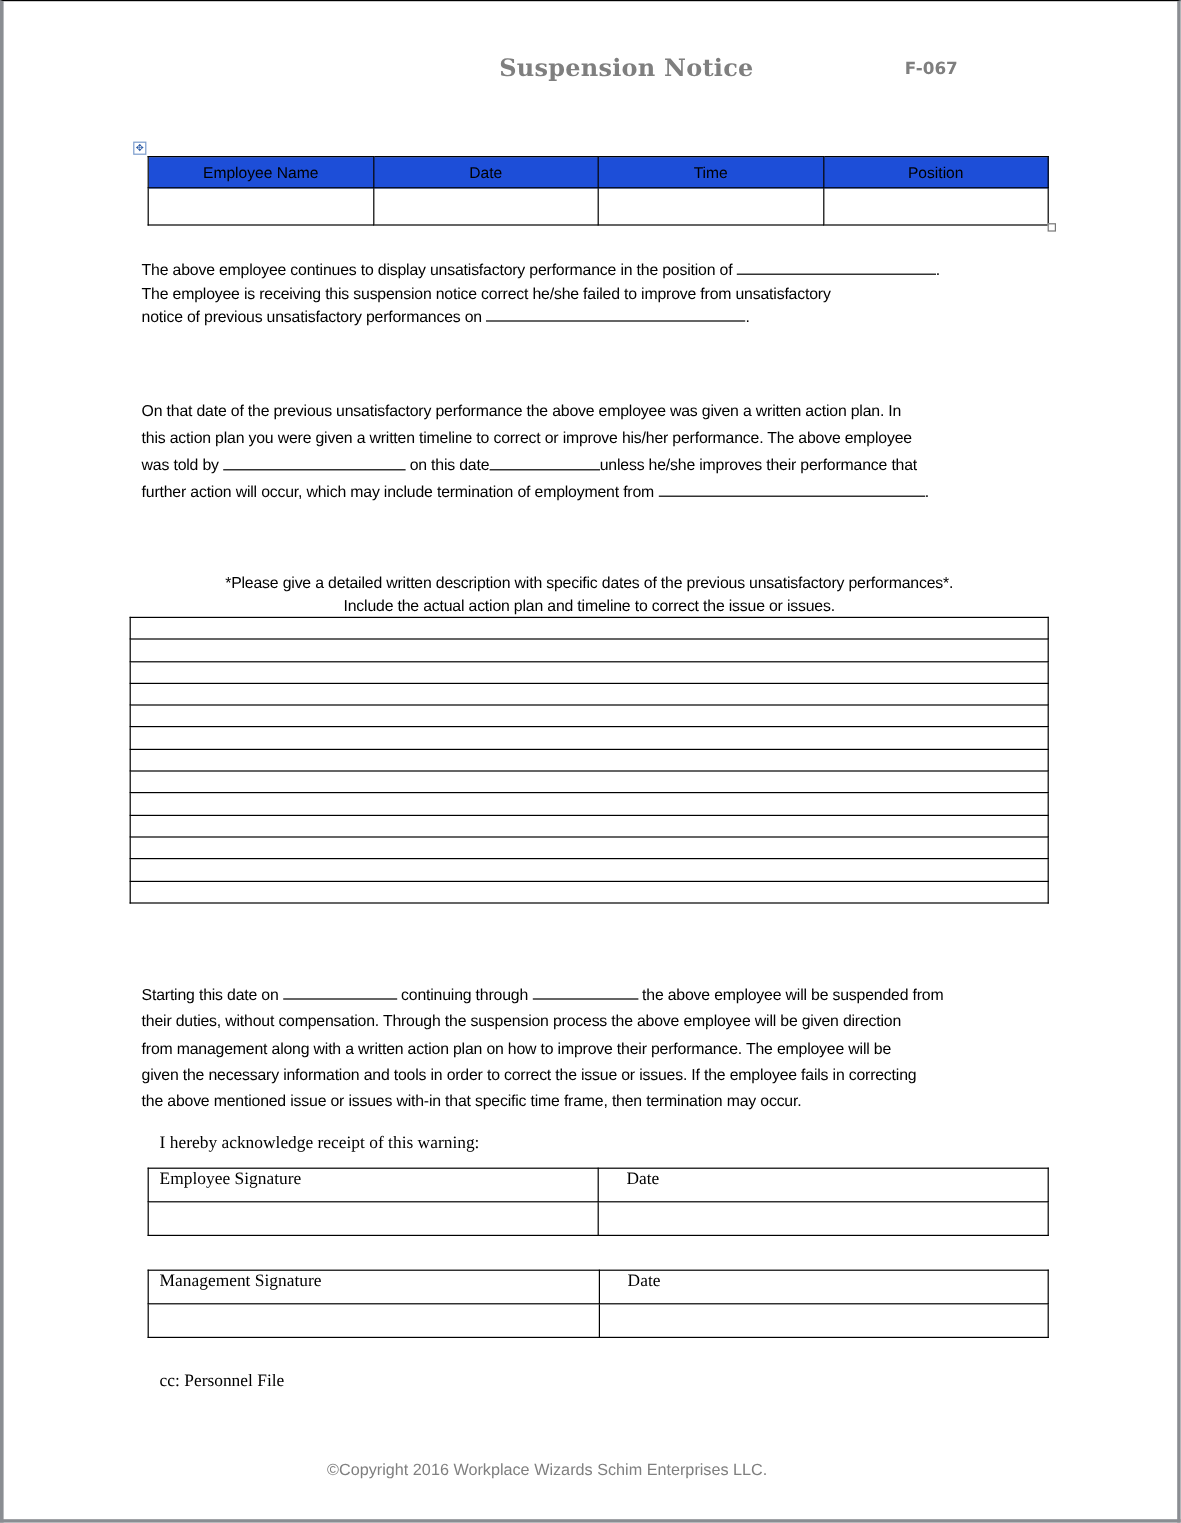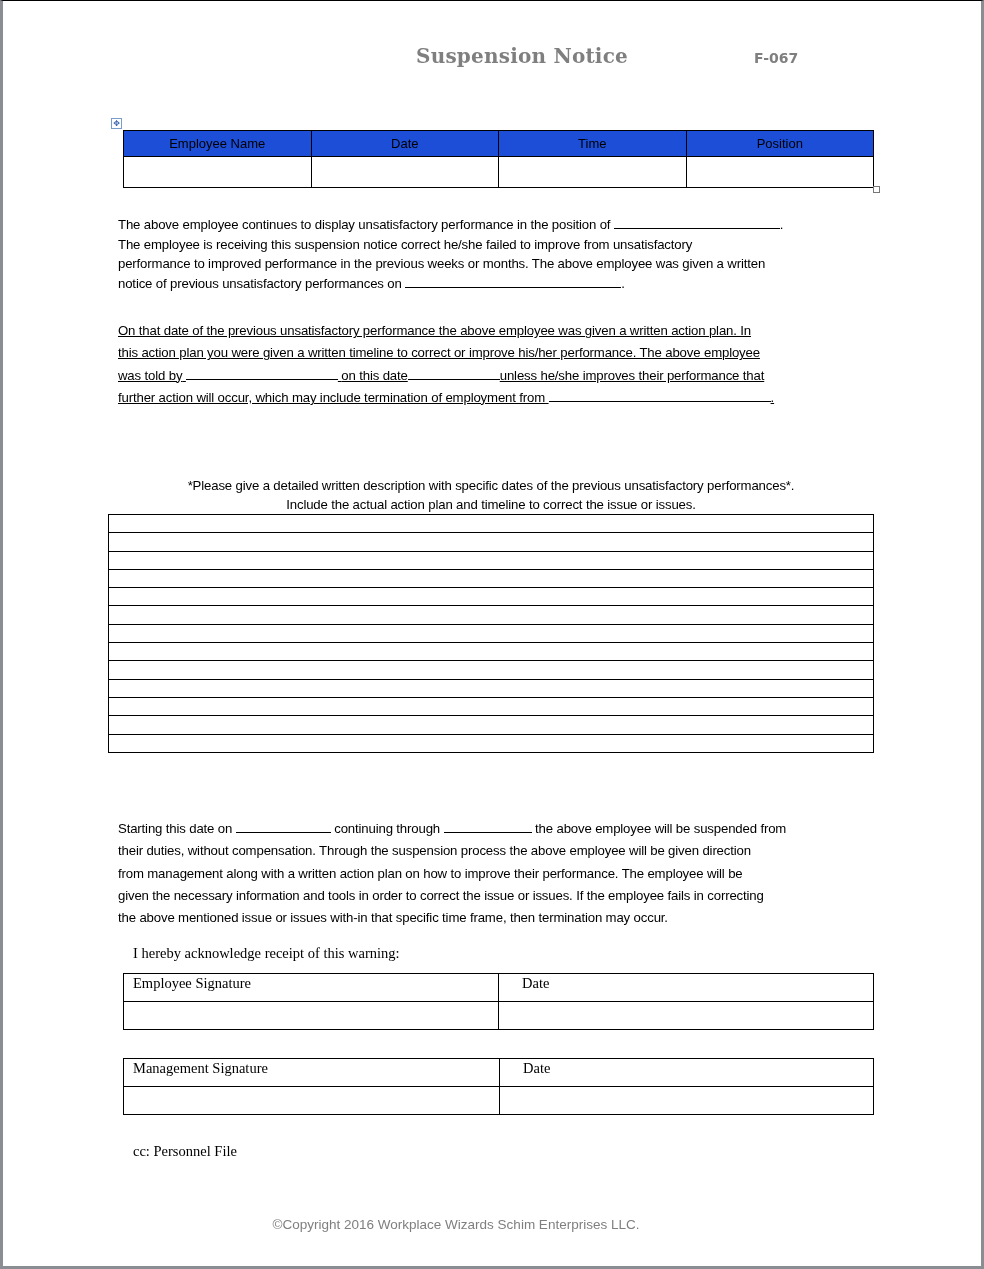--- a/index.html
+++ b/index.html
@@ -18,21 +18,21 @@
   .emp-table { left: 123px; top: 130px; width: 751px; }
   .emp-table td { border: 1.5px solid #000; font-family: "Liberation Sans Narrow", "Liberation Sans", sans-serif; font-size: 13px; text-align: center; }
   .emp-table tr.head td { background: #1d4ed8; height: 23px; }
   .emp-table tr.body td { height: 28px; }
 
   .para { left: 118px; width: 750px; font-family: "Liberation Sans", sans-serif; font-size: 13.2px; color: #000; letter-spacing: -0.15px; }
   .para p { margin: 0; }
   .blank { display: inline-block; border-bottom: 1px solid #000; height: 12px; vertical-align: baseline; }
 
   .p1 { top: 215px; line-height: 19.7px; }
-  .p2 { top: 320px; line-height: 22.3px; text-decoration: underline; }
+  .p2 { top: 332px; line-height: 22.3px; }
   .p4 { top: 818px; line-height: 22.3px; }
 
   .instr { left: 108px; width: 766px; text-align: center; font-size: 13.2px; line-height: 19px; letter-spacing: -0.15px; }
   .instr1 { top: 476px; }
   .instr2 { top: 495px; }
 
   .lines-table { left: 108px; top: 514px; width: 766px; }
   .lines-table td { border: 1.5px solid #000; height: 17.3px; padding: 0; }
 
   .ack { left: 133px; top: 945px; font-family: "Liberation Serif", serif; font-size: 14.5px; }
@@ -73,21 +73,20 @@
     <td></td>
   </tr>
 </tbody>
   </table>
 <div class="abs resize-handle"></div>
 
 <div class="abs para p1">
   <p><span>The above employee continues to display unsatisfactory performance in the position of</span>
      <span class="blank" style="width:166px"></span><span>.</span></p>
   <p>The employee is receiving this suspension notice correct he/she failed to improve from unsatisfactory</p>
-  <p>performance to improved performance in the previous weeks or months. The above employee was given a written</p>
   <p><span>notice of previous unsatisfactory performances on</span>
      <span class="blank" style="width:216px"></span><span>.</span></p>
 </div>
 
 <div class="abs para p2">
   <p>On that date of the previous unsatisfactory performance the above employee was given a written action plan. In</p>
   <p>this action plan you were given a written timeline to correct or improve his/her performance. The above employee</p>
   <p><span>was told by</span>
      <span class="blank" style="width:152px"></span>
      <span>on this date</span><span class="blank" style="width:92px"></span><span>unless he/she improves their performance that</span></p>

